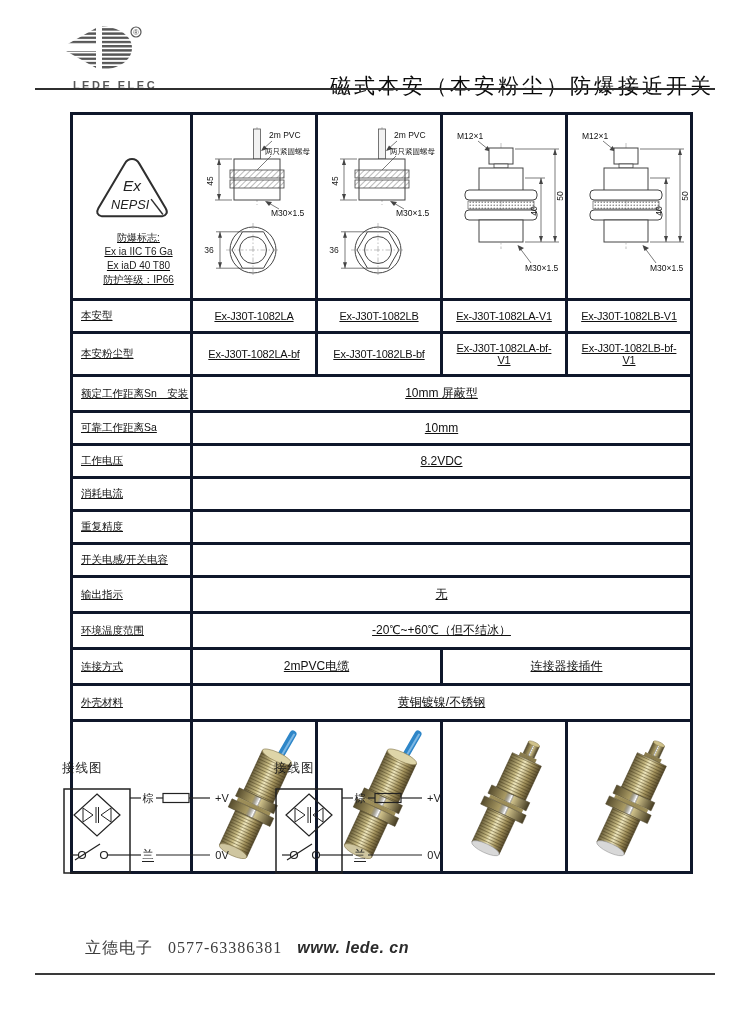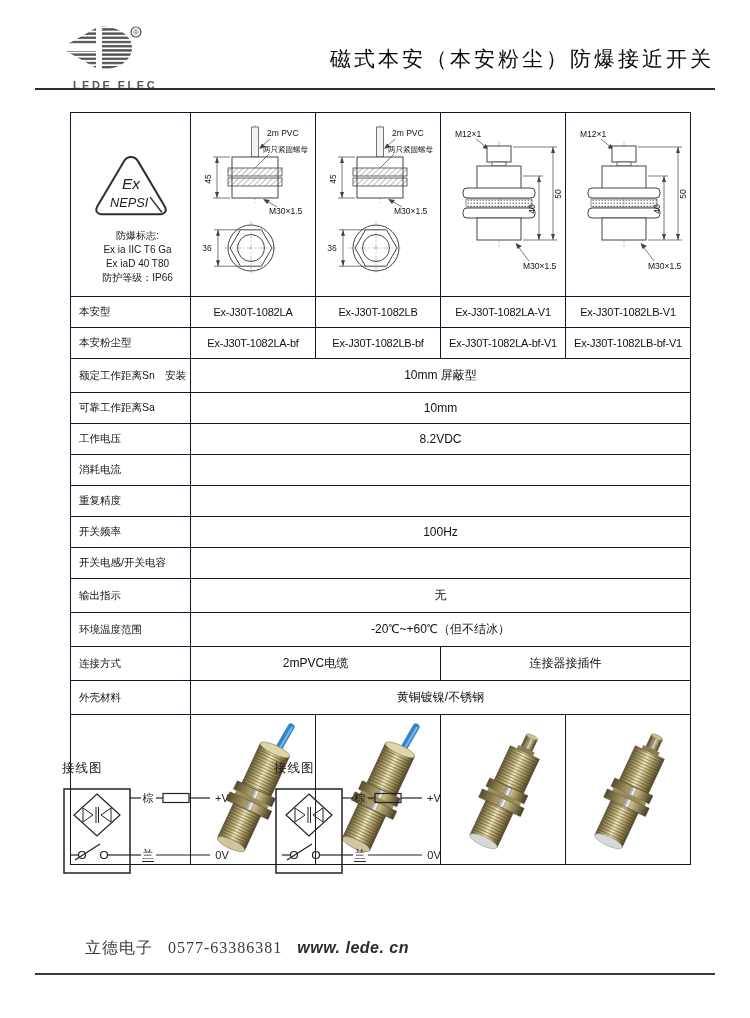--- a/index.html
+++ b/index.html
@@ -2,26 +2,26 @@
 <html><head>
 <meta charset="utf-8">
 <style>
   * { margin:0; padding:0; box-sizing:border-box; }
   body { background:#e8e8e8; font-family:"Liberation Sans", sans-serif; }
   .page { position:relative; width:750px; height:1018px; background:#ffffff; margin:0 auto; overflow:hidden; }
 
   
   .logo-wrap { position:absolute; left:60px; top:24px; width:110px; }
   .logo-text { font-size:11px; font-weight:bold; letter-spacing:2.5px; color:#565656; margin-top:1px;text-align:center; }
-  .doc-title { position:absolute; top:45px; right:36px; font-family:"Liberation Serif", serif; font-size:21px; letter-spacing:3px; color:#0a0a0a; }
+  .doc-title { position:absolute; top:72px; right:36px; font-family:"Liberation Serif", serif; font-size:21px; letter-spacing:3px; color:#0a0a0a; }
   .header-rule { position:absolute; left:35px; top:88px; width:680px; height:2px; background:#2f2f2f; }
 
   
   table.spec { position:absolute; left:70px; top:112px; width:620px; border-collapse:collapse; table-layout:fixed; }
-  table.spec td, table.spec th { border:1px solid #0f172a; padding:8px; vertical-align:middle; font-weight:normal; }
+  table.spec td, table.spec th { border:3px solid #0f172a; padding:8px; vertical-align:middle; font-weight:normal;text-decoration:underline; }
   th.rlabel { text-align:left; padding:0 4px 0 6px; font-size:10.5px; color:#111; white-space:nowrap; }
   td.model { text-align:center; font-size:11px; font-weight:bold; color:#111; letter-spacing:-0.2px; }
   td.val { text-align:center; font-size:12px; color:#111; }
   td.draw, td.photo { text-align:center; vertical-align:middle; }
 
   
   .cert-cell { height:100%; }
   .cert-mark { display:block; margin:26px auto 4px auto; }
   .cert-text { font-size:10px; line-height:14px; color:#1a1a1a; padding-left:14px; white-space:nowrap; }
 
@@ -255,24 +255,20 @@
     </tr>
     <tr style="height:22px">
       <th class="rlabel">消耗电流</th>
       <td class="val" colspan="4"></td>
     </tr>
     <tr style="height:22px">
       <th class="rlabel">重复精度</th>
       <td class="val" colspan="4"></td>
     </tr>
     <tr style="height:22px">
-      <th class="rlabel">开关频率</th>
-      <td class="val" colspan="4">100Hz</td>
-    </tr>
-    <tr style="height:22px">
       <th class="rlabel">开关电感/开关电容</th>
       <td class="val" colspan="4"></td>
     </tr>
     <tr style="height:22px">
       <th class="rlabel">输出指示</th>
       <td class="val" colspan="4">无</td>
     </tr>
     <tr style="height:22px">
       <th class="rlabel">环境温度范围</th>
       <td class="val" colspan="4">-20℃~+60℃（但不结冰）</td>

